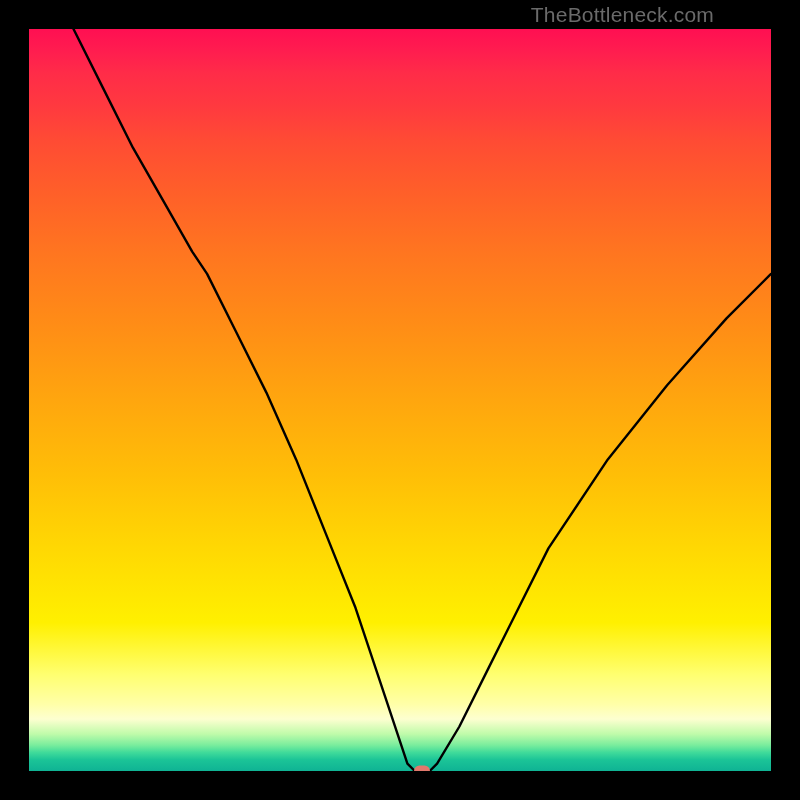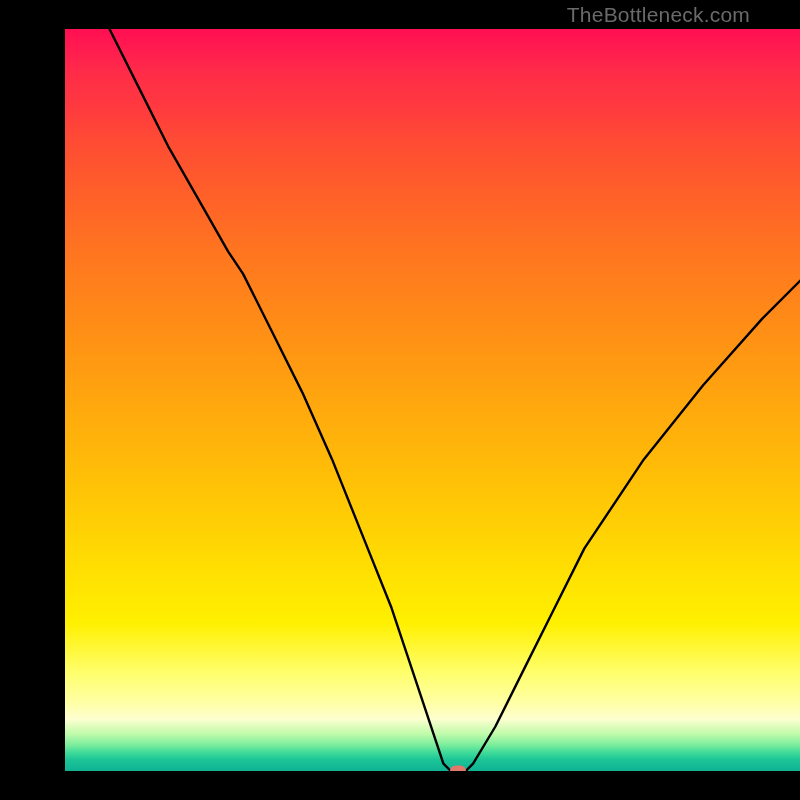--- a/index.html
+++ b/index.html
@@ -8,21 +8,20 @@
     width: 800px;
     height: 800px;
     background: #000;
     overflow: hidden;
   }
   .outer {
     width: 724px;
     height: 800px;
     background: #000;
     position: relative;
-    margin-left: 36px;
   }
   .plot {
     position: absolute;
     left: 29px;
     top: 29px;
     width: 742px;
     height: 742px;
     overflow: hidden;
   }
   .grad {

